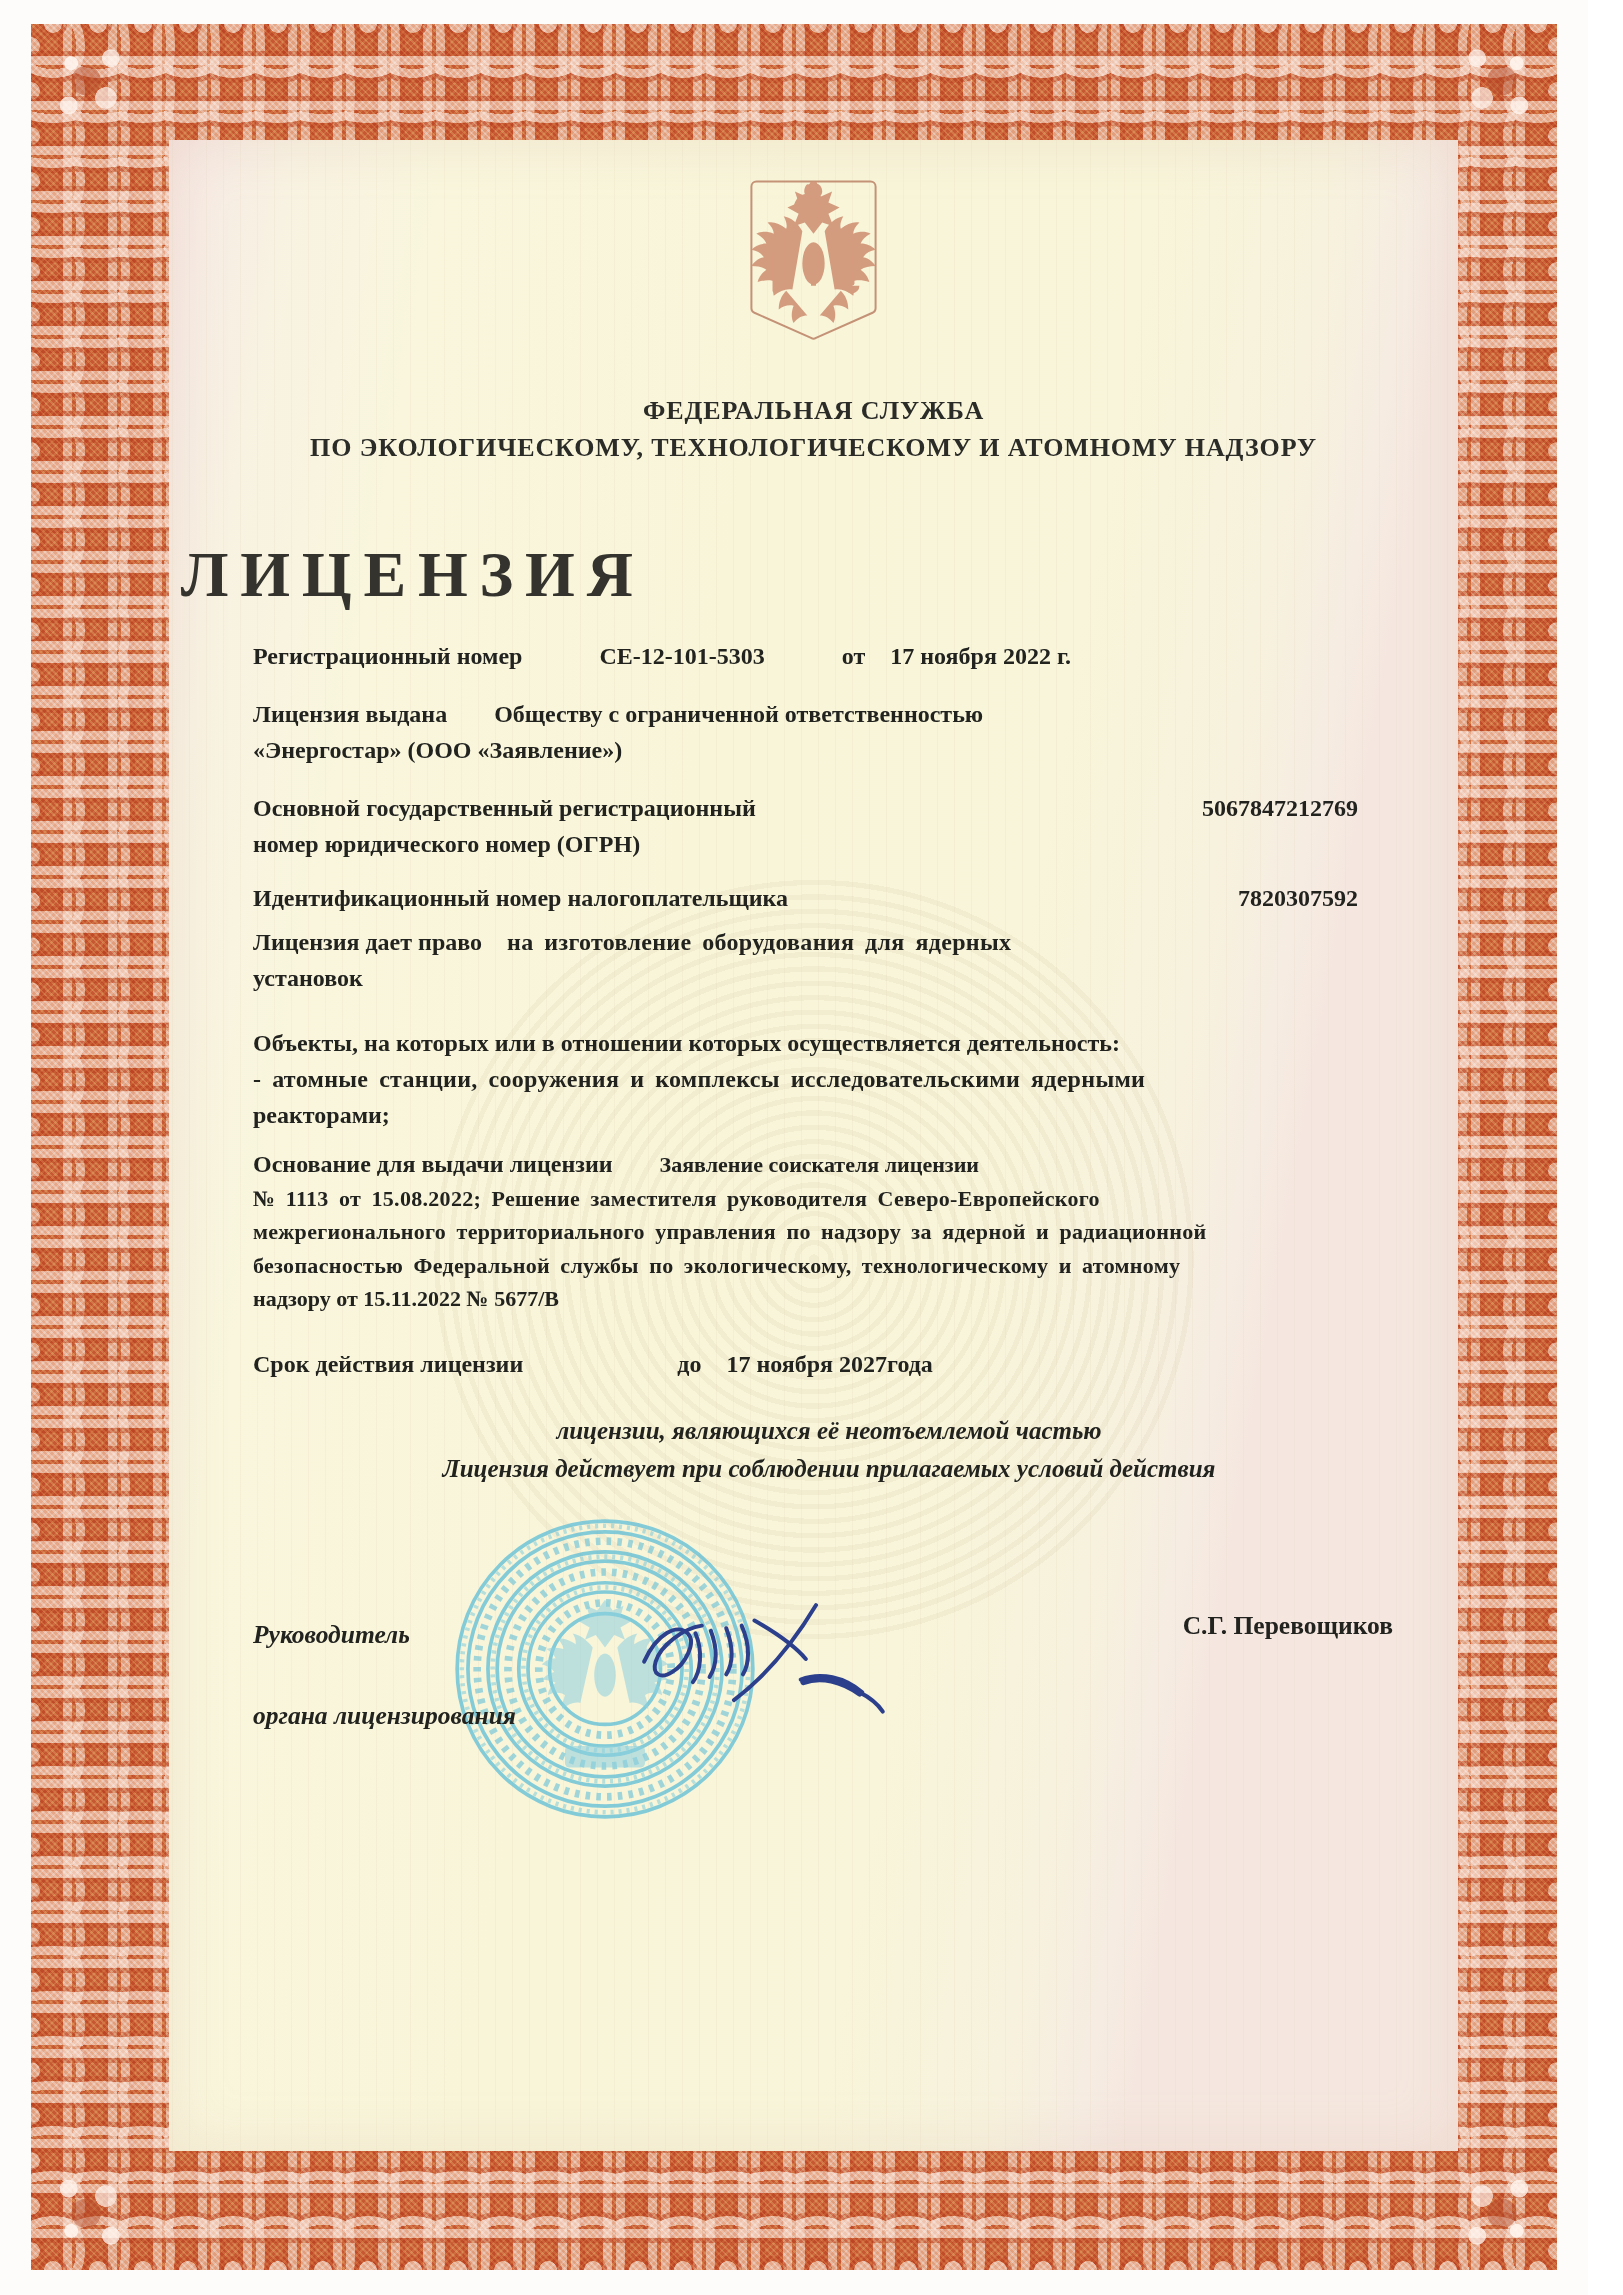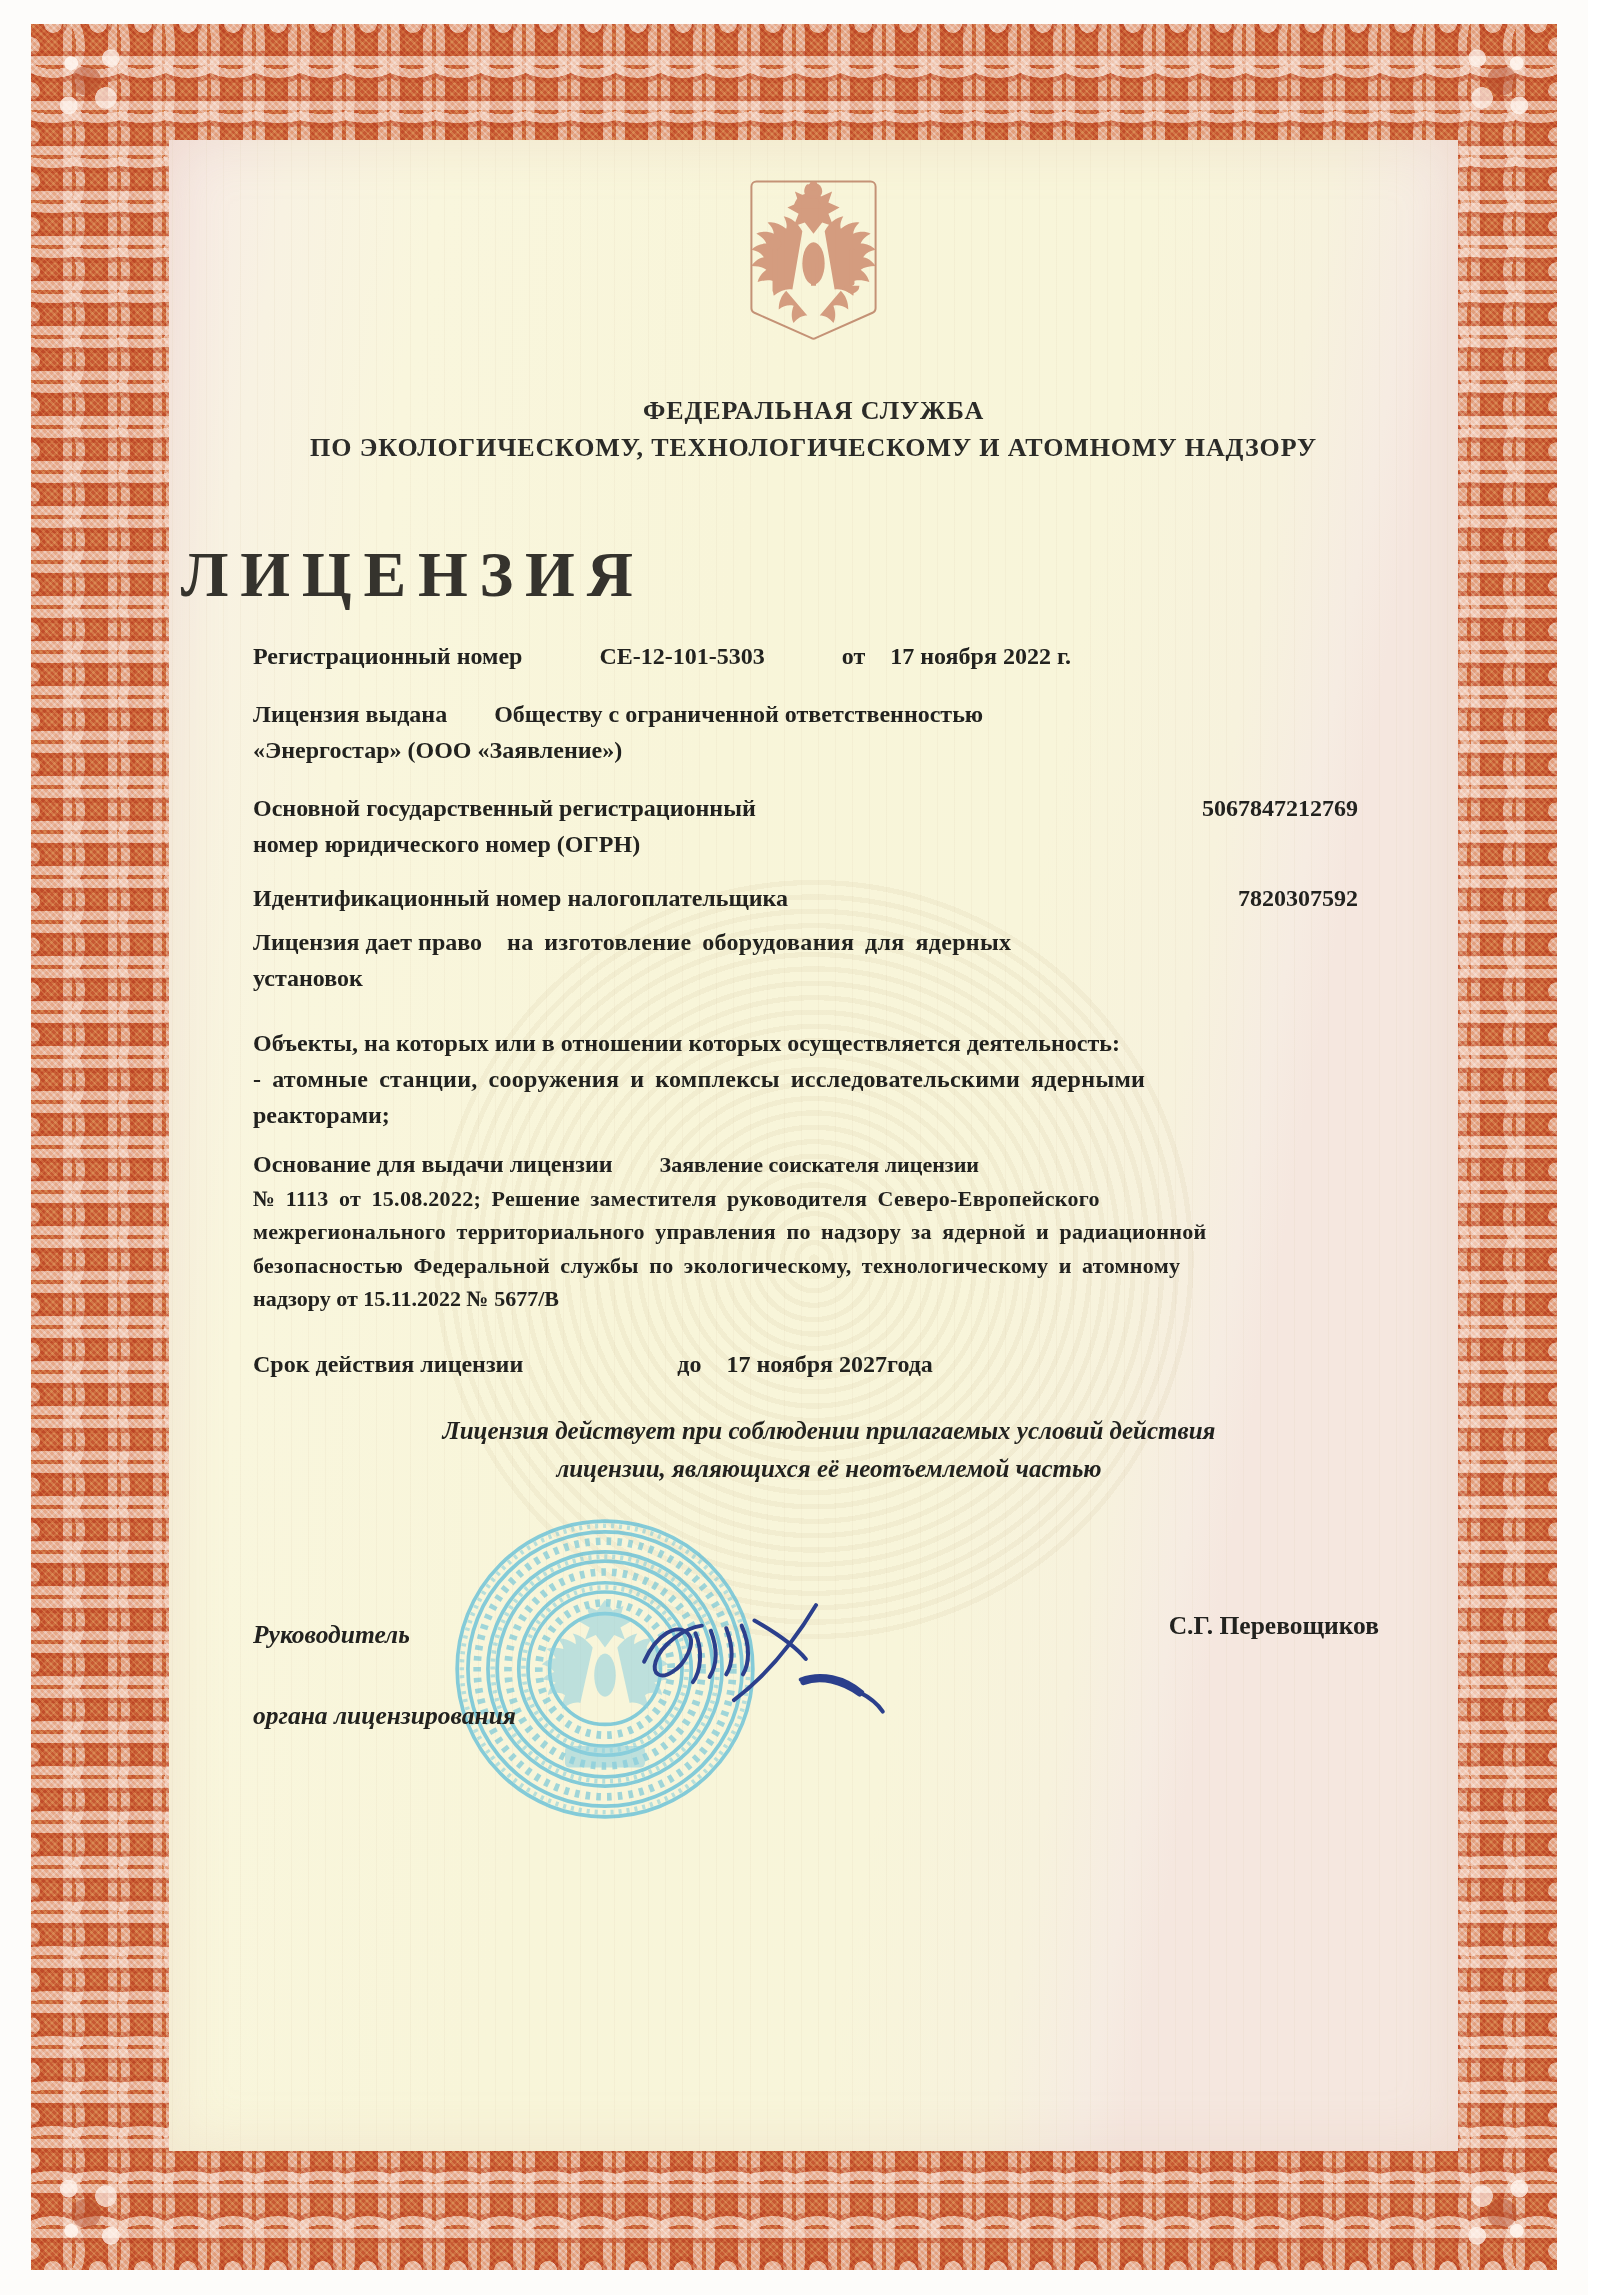--- a/index.html
+++ b/index.html
@@ -194,21 +194,21 @@
     text-align:center;
     font-style:italic;
     font-weight:700;
     font-size:25px;
     line-height:1.55;
     padding:0 48px;
   }
 
   
   .sign-block{
-    position:absolute;left:84px;right:79px;top:1434px;
+    position:absolute;left:84px;right:65px;top:1434px;
     display:flex;align-items:flex-start;justify-content:space-between;
   }
   .sign-role{
     font-style:italic;font-weight:700;font-size:25.5px;line-height:1.6;
     color:#22221f;white-space:pre-line;
   }
   .sign-name{
     font-weight:700;font-size:25.5px;color:#22221f;
     margin-top:37px;white-space:nowrap;
   }
@@ -345,22 +345,22 @@
           </div>
         </div>
 
         <div style="margin-top:30px;">
           <div class="row">
             <span class="lbl">Срок действия лицензии</span><span class="sp-lg"></span><span class="sp-lg"></span><span class="lbl">до</span><span class="sp-sm"></span><span class="val">17  ноября  2027года</span>
           </div>
         </div>
 
         <div class="notice">
+          <div>лицензии, являющихся её неотъемлемой частью</div>
           <div>Лицензия действует при соблюдении прилагаемых условий действия</div>
-          <div>лицензии, являющихся её неотъемлемой частью</div>
         </div>
 
       </div>
 
       <svg class="stamp" viewBox="0 0 200 200">
         <g fill="none" stroke="#4fb8d8" stroke-width="2.4" opacity=".78">
           <circle cx="100" cy="100" r="96"></circle>
           <circle cx="100" cy="100" r="89"></circle>
           <circle cx="100" cy="100" r="76"></circle>
           <circle cx="100" cy="100" r="70"></circle>

